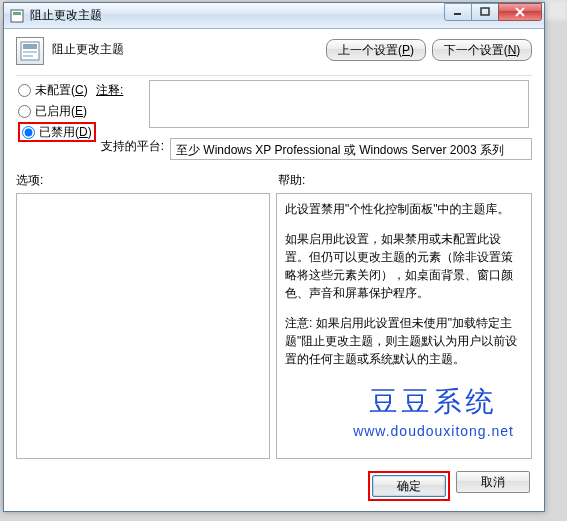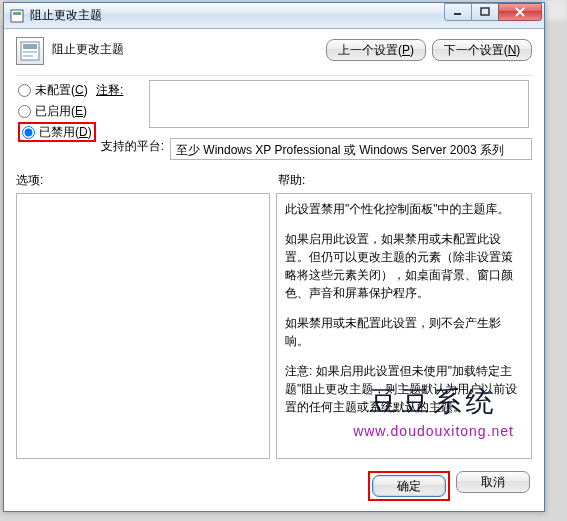--- a/index.html
+++ b/index.html
@@ -33,24 +33,24 @@
   .platform-label { width: 74px; text-align: right; padding-right: 6px; }
   .platform-box { flex: 1; height: 22px; border: 1px solid #b5b5b5; background: #fff; padding: 3px 5px; font-size: 12px; }
   .mid-labels { display: flex; margin-top: 12px; align-items: center; }
   .mid-labels .lbl1 { width: 262px; }
   .panels { display: flex; gap: 6px; margin-top: 4px; }
   .panel { border: 1px solid #b5b5b5; background: #fff; height: 266px; overflow: hidden; }
   .panel-left { width: 254px; }
   .panel-right { flex: 1; padding: 6px 8px; line-height: 1.5; font-size: 12px; }
   .panel-right p { margin-bottom: 12px; }
   .watermark { position: absolute; right: 30px; bottom: 72px; text-align: center; }
-  .wm1 { font-size: 28px; font-family: "KaiTi","STKaiti",serif; color: #0f172a; letter-spacing: 4px; }
-  .wm2 { font-size: 14px; color: #a21caf; letter-spacing: 1px; margin-top: 2px; }
+  .wm1 { font-size: 28px; font-family: "KaiTi","STKaiti",serif; color: #1d4ed8; letter-spacing: 4px; }
+  .wm2 { font-size: 14px; color: #1d4ed8; letter-spacing: 1px; margin-top: 2px; }
   .footer { position: absolute; bottom: 10px; right: 14px; display: flex; gap: 6px; }
-  .fbtn { width: 74px; height: 22px; border: 1px solid #8a8a8a; background: linear-gradient(#fdfdfd,#ececec 45%,#e0e0e0 46%,#f0f0f0); font-size: 12px; display: flex; align-items: center; justify-content: center; border-radius: 7px; }
+  .fbtn { width: 74px; height: 22px; border: 1px solid #8a8a8a; background: linear-gradient(#fdfdfd,#ececec 45%,#e0e0e0 46%,#f0f0f0); font-size: 12px; display: flex; align-items: center; justify-content: center; border-radius: 2px; }
   .fbtn.default { border: 1px solid #3c7fb1; box-shadow: 0 0 2px #5aa0d8 inset; }
   .ok-highlight { border: 2px solid #e00; padding: 2px; }
   .divider { height: 1px; background: #e0e0e0; margin: 6px 0 4px 0; }
 </style>
 </head>
 <body>
 
 <div class="bg-blur"></div>
 
 <div class="window">
@@ -135,21 +135,20 @@
     <div class="mid-labels">
       <div class="lbl1">选项:</div>
       <div>帮助:</div>
     </div>
 
     <div class="panels">
       <div class="panel panel-left"></div>
       <div class="panel panel-right">
         <p>此设置禁用"个性化控制面板"中的主题库。</p>
         <p>如果启用此设置，如果禁用或未配置此设置。但仍可以更改主题的元素（除非设置策略将这些元素关闭），如桌面背景、窗口颜色、声音和屏幕保护程序。</p>
-        <p>如果禁用或未配置此设置，则不会产生影响。</p>
         <p>注意: 如果启用此设置但未使用"加载特定主题"阻止更改主题，则主题默认为用户以前设置的任何主题或系统默认的主题。</p>
       </div>
     </div>
   </div>
 
   <div class="watermark">
     <div class="wm1">豆豆系统</div>
     <div class="wm2">www.doudouxitong.net</div>
   </div>
 

